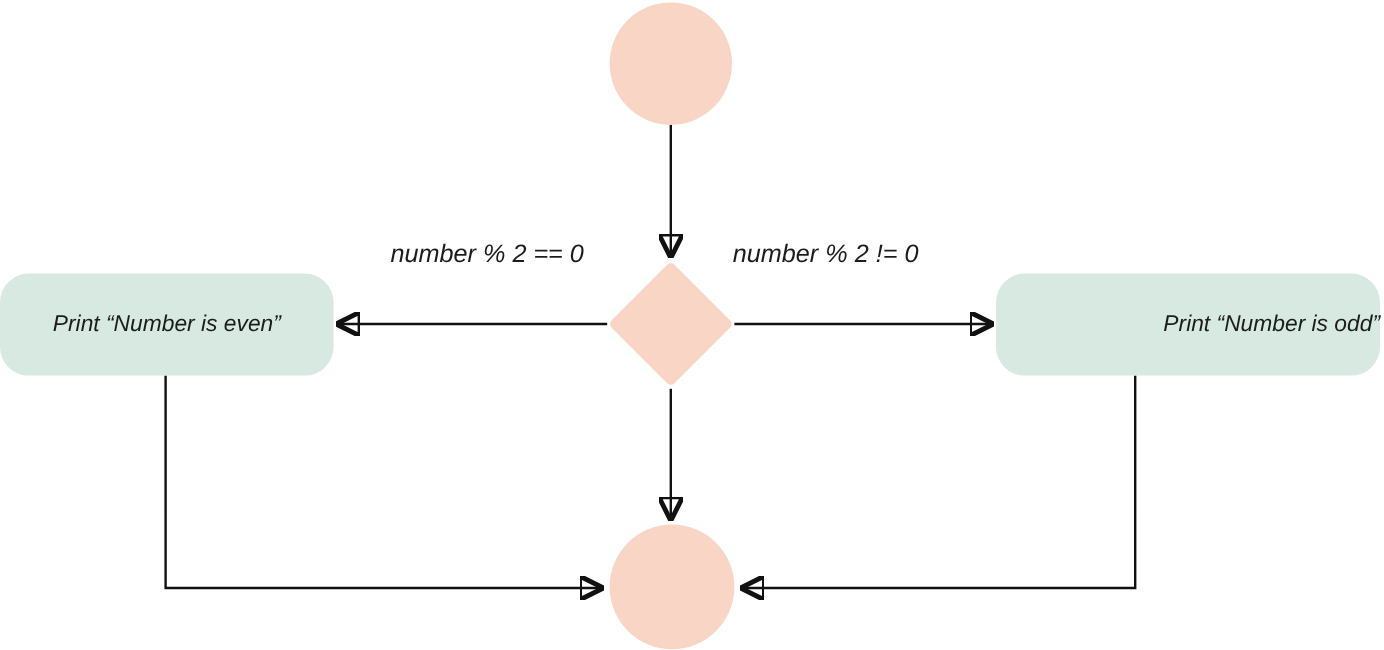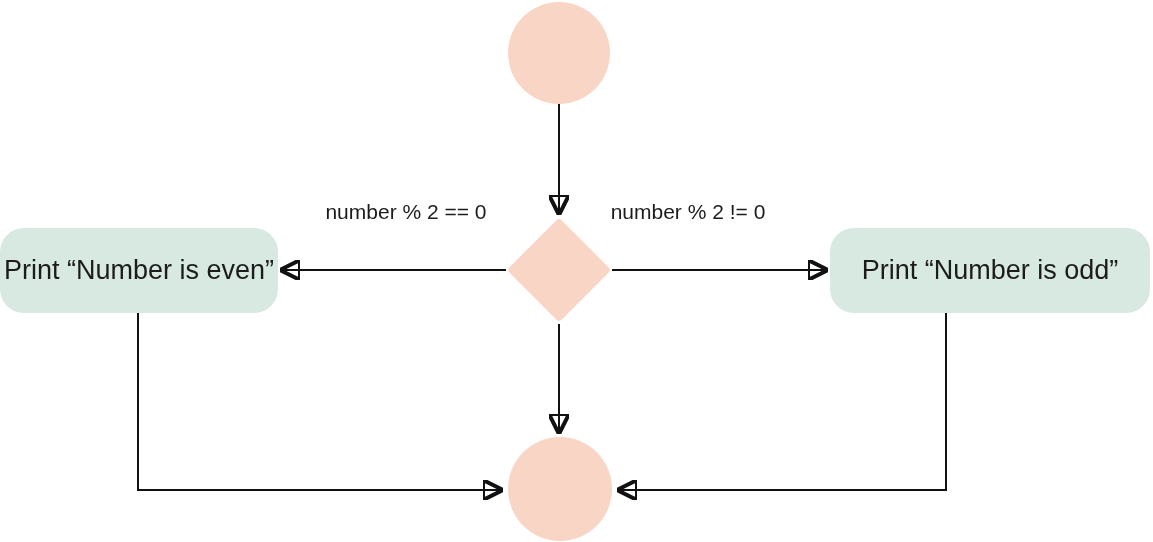--- a/index.html
+++ b/index.html
@@ -8,20 +8,21 @@
     background: #ffffff;
   }
   .canvas {
     position: relative;
     width: 1153px;
     height: 542px;
     background: var(--bg, #ffffff);
     overflow: hidden;
     font-family: "Liberation Sans", sans-serif;
     color: var(--text, #1c1c1c);
+    font-style: italic;
   }
   .edges {
     position: absolute;
     left: 0;
     top: 0;
     width: 1153px;
     height: 542px;
   }
   .edges path {
     fill: none;
@@ -58,30 +59,31 @@
     border-radius: 4px;
   }
   .box {
     top: 228px;
     height: 85px;
     background: var(--process, #d7e9e1);
     border-radius: 24px;
     display: flex;
     align-items: center;
     justify-content: center;
-    font-size: 27px;
+    font-size: 19px;
     text-align: center;
   }
   .box-left {
     left: 0px;
     width: 278px;
   }
   .box-right {
     left: 830px;
     width: 320px;
+    justify-content: flex-end;
   }
   .edge-label {
     position: absolute;
     top: 198px;
     height: 28px;
     line-height: 28px;
     font-size: 21px;
     text-align: center;
     white-space: nowrap;
   }

